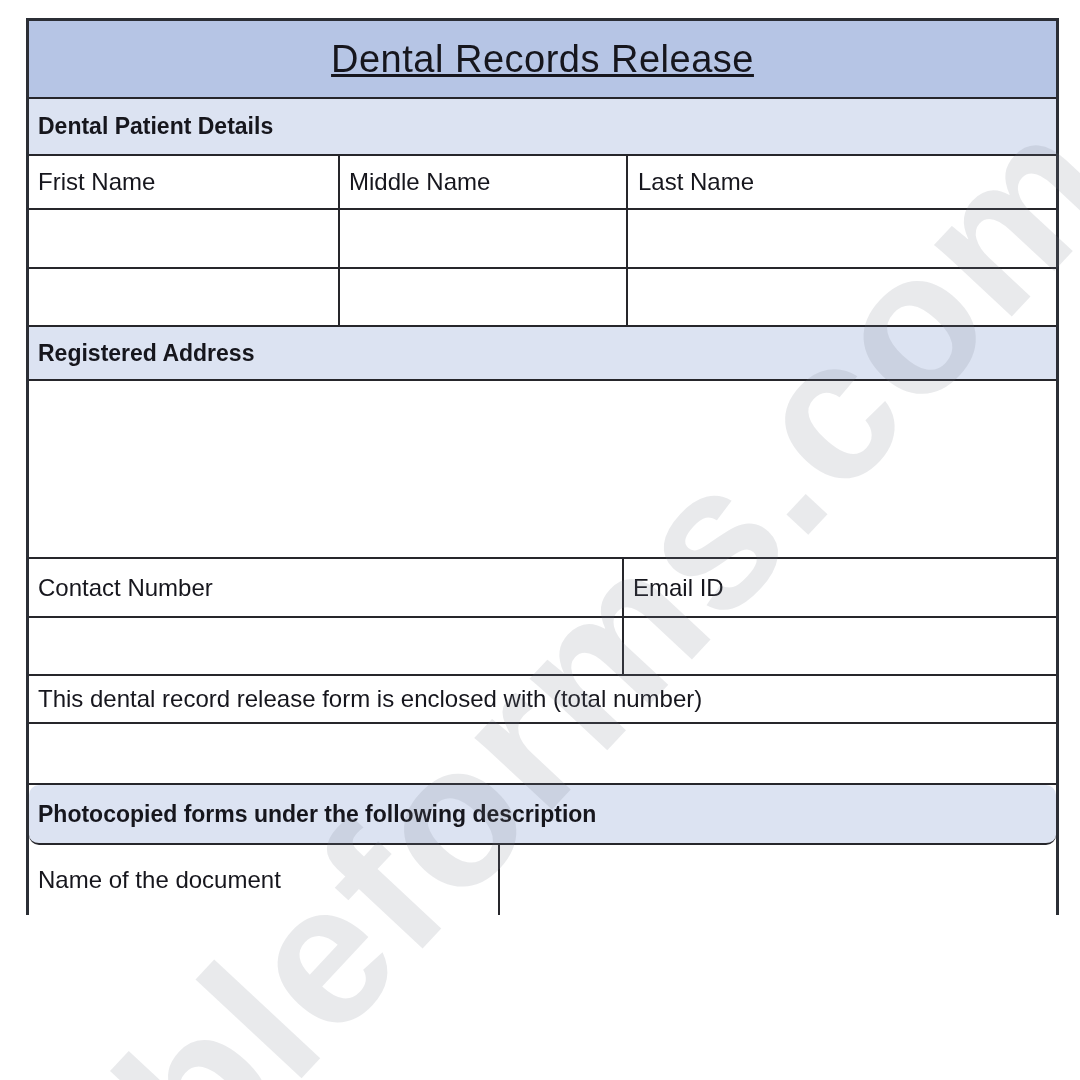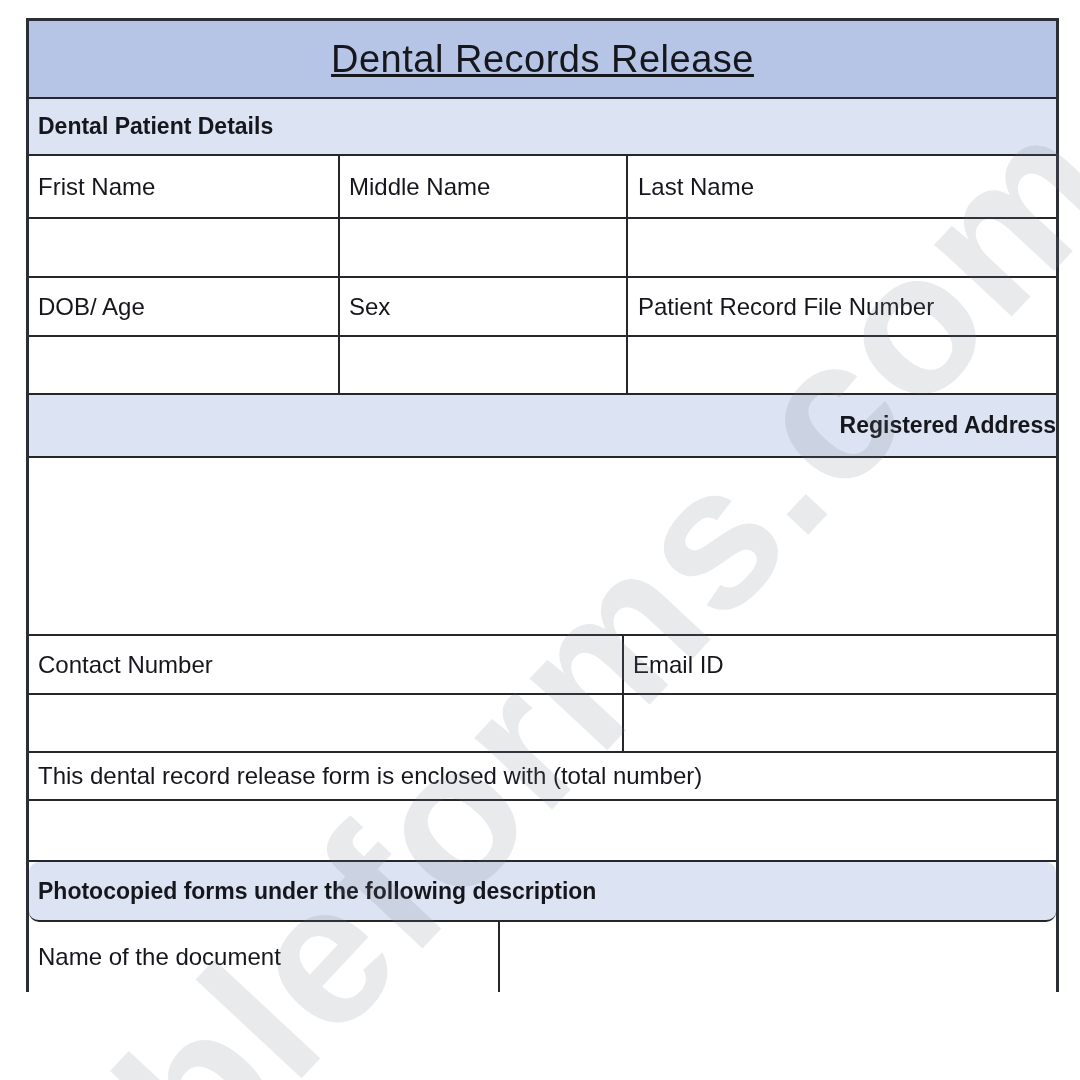--- a/index.html
+++ b/index.html
@@ -49,21 +49,21 @@
   .section-header {
     background: #dce3f2;
     display: flex;
     align-items: center;
     padding-left: 9px;
     font-size: 23px;
     font-weight: bold;
     border-bottom: 2px solid #26262b;
   }
   .h56 { height: 57px; }
-  .h57 { height: 63px; justify-content: flex-end; }
+  .h57 { height: 54px; }
   .h58 { height: 58px; }
   .h59 { height: 59px; }
   .h60 { height: 60px; border-radius: 10px; }
   .h-addr { height: 178px; }
   .h-name { height: 70px; }
   
   .c3-1 { width: 311px; }
   .c3-2 { width: 288px; }
   .c3-3 { flex: 1; padding-left: 10px; }
   
@@ -98,25 +98,20 @@
     <div class="cell c3-2">Middle Name</div>
     <div class="cell c3-3">Last Name</div>
   </div>
 
   <div class="row h59">
     <div class="cell c3-1"></div>
     <div class="cell c3-2"></div>
     <div class="cell c3-3"></div>
   </div>
 
-  <div class="row h59">
-    <div class="cell c3-1">DOB/ Age</div>
-    <div class="cell c3-2">Sex</div>
-    <div class="cell c3-3">Patient Record File Number</div>
-  </div>
 
   <div class="row h58">
     <div class="cell c3-1"></div>
     <div class="cell c3-2"></div>
     <div class="cell c3-3"></div>
   </div>
 
   <div class="section-header h57">Registered Address</div>
 
   <div class="row h-addr">

